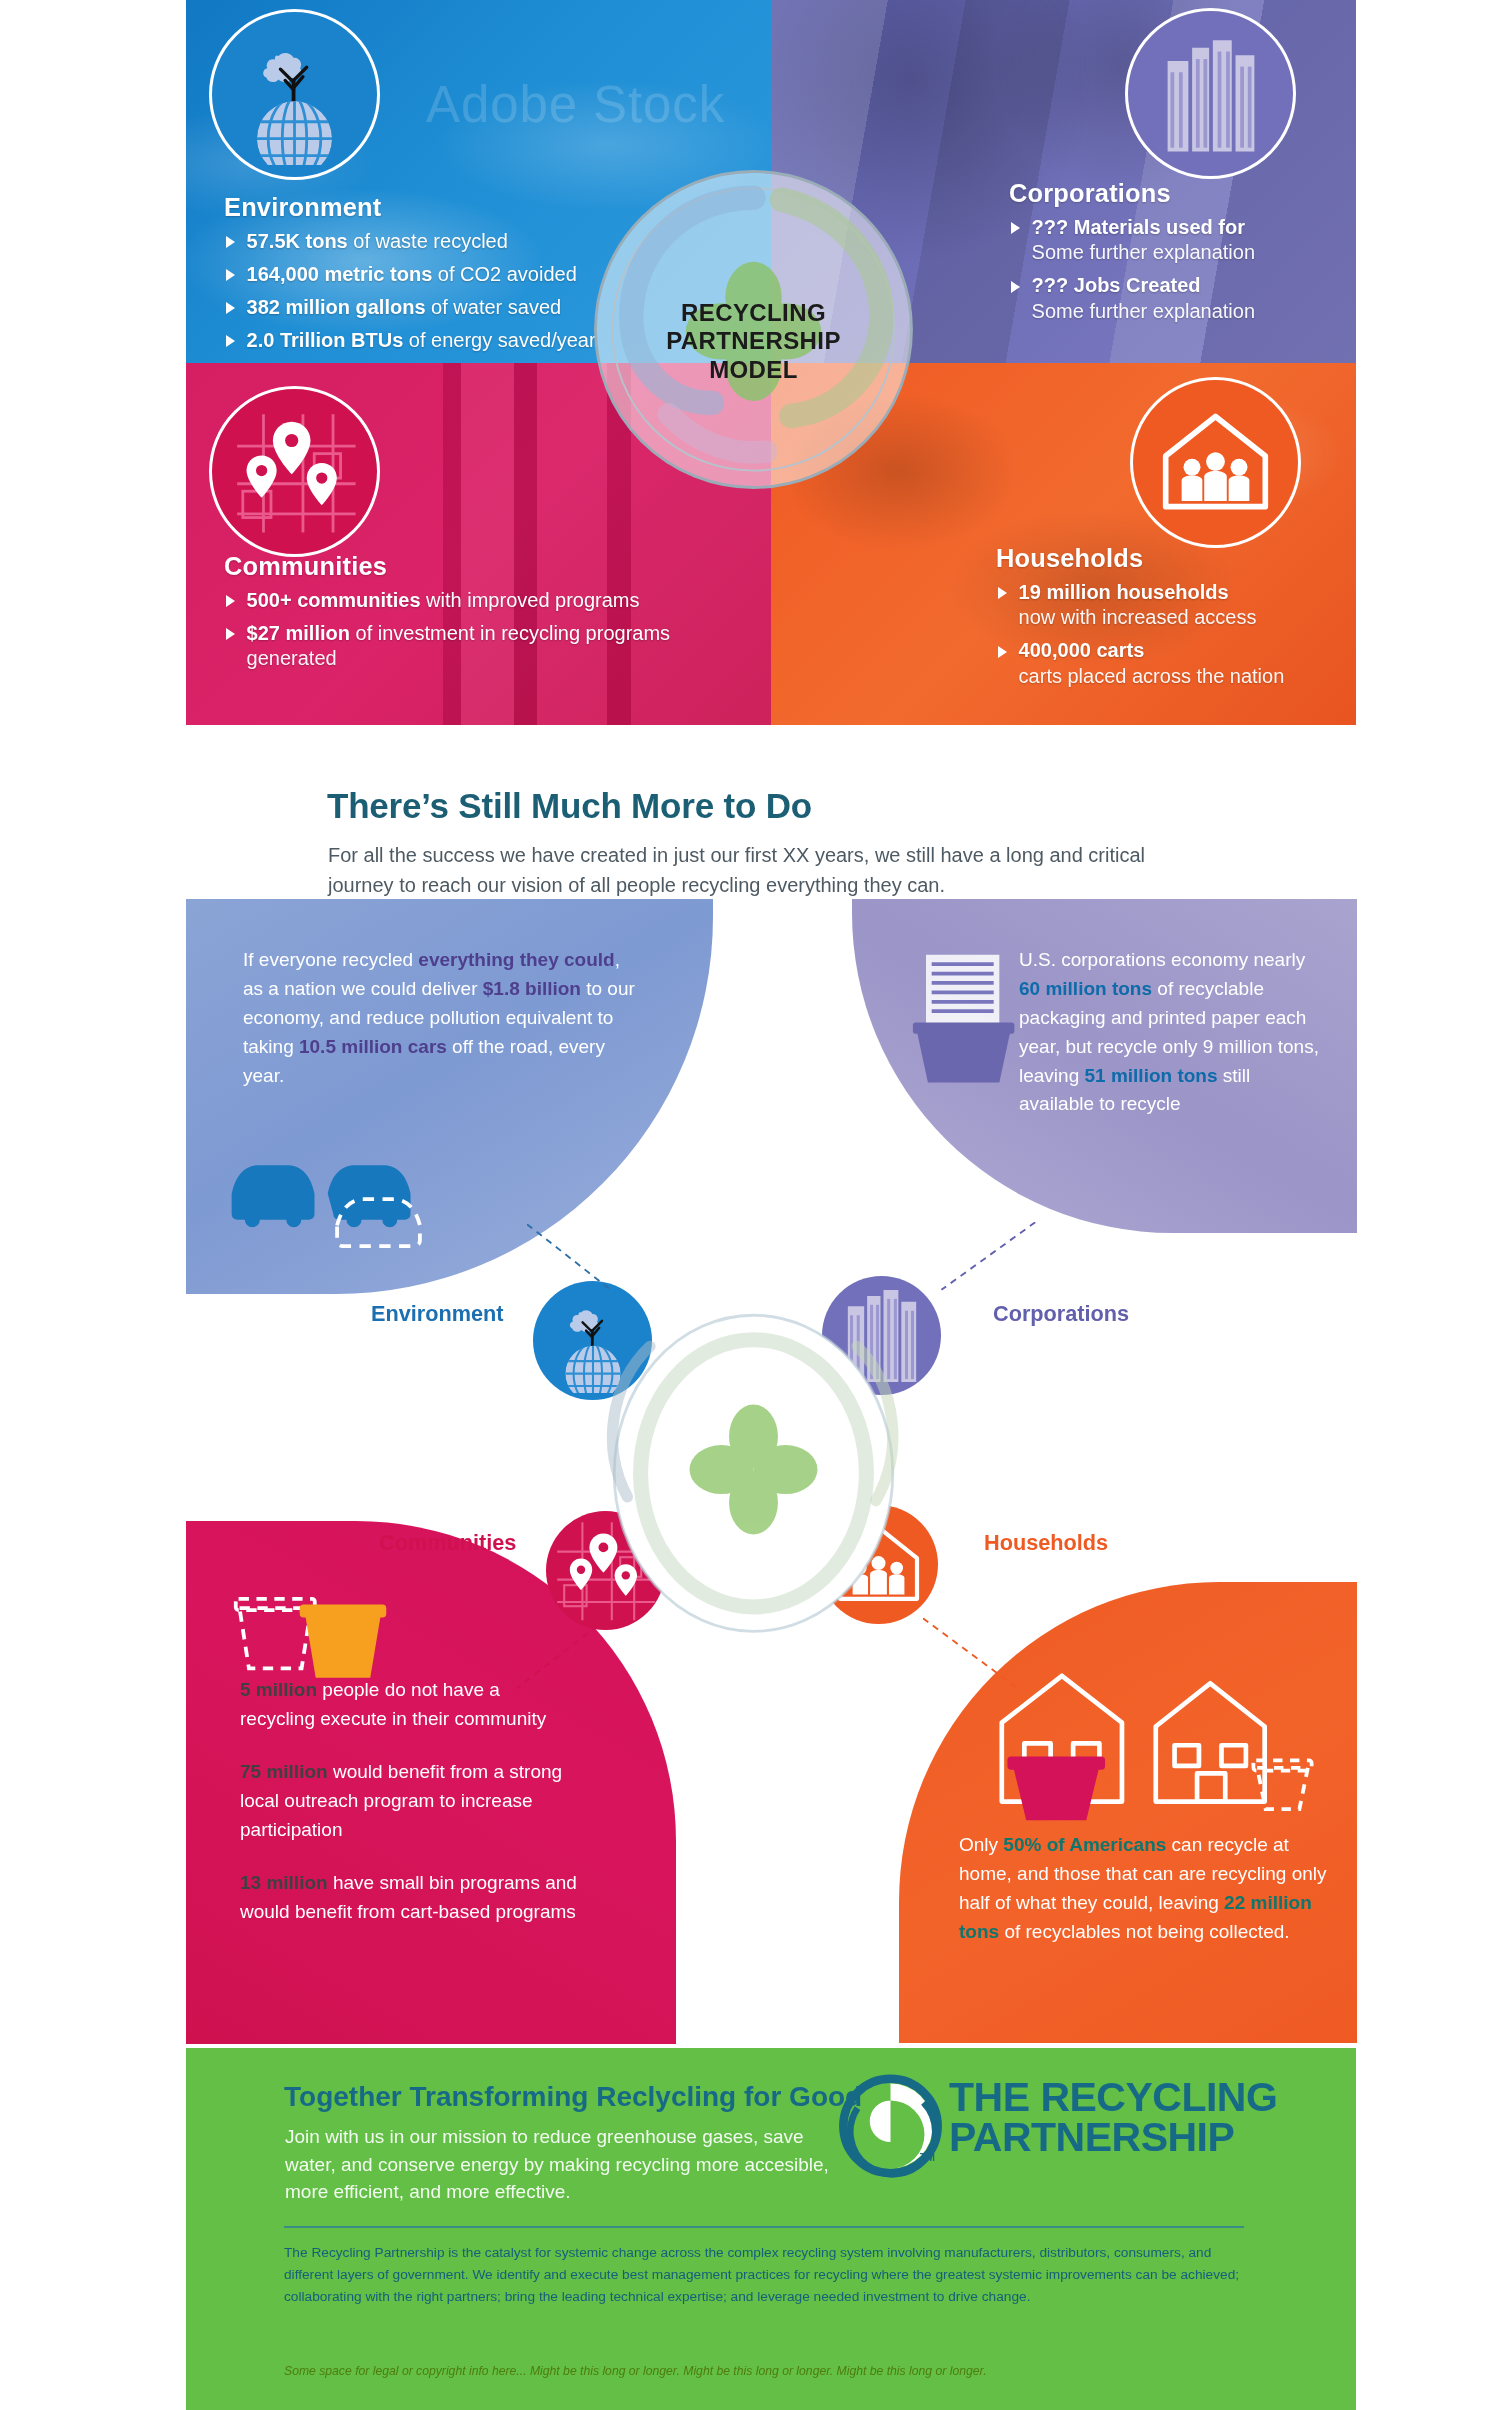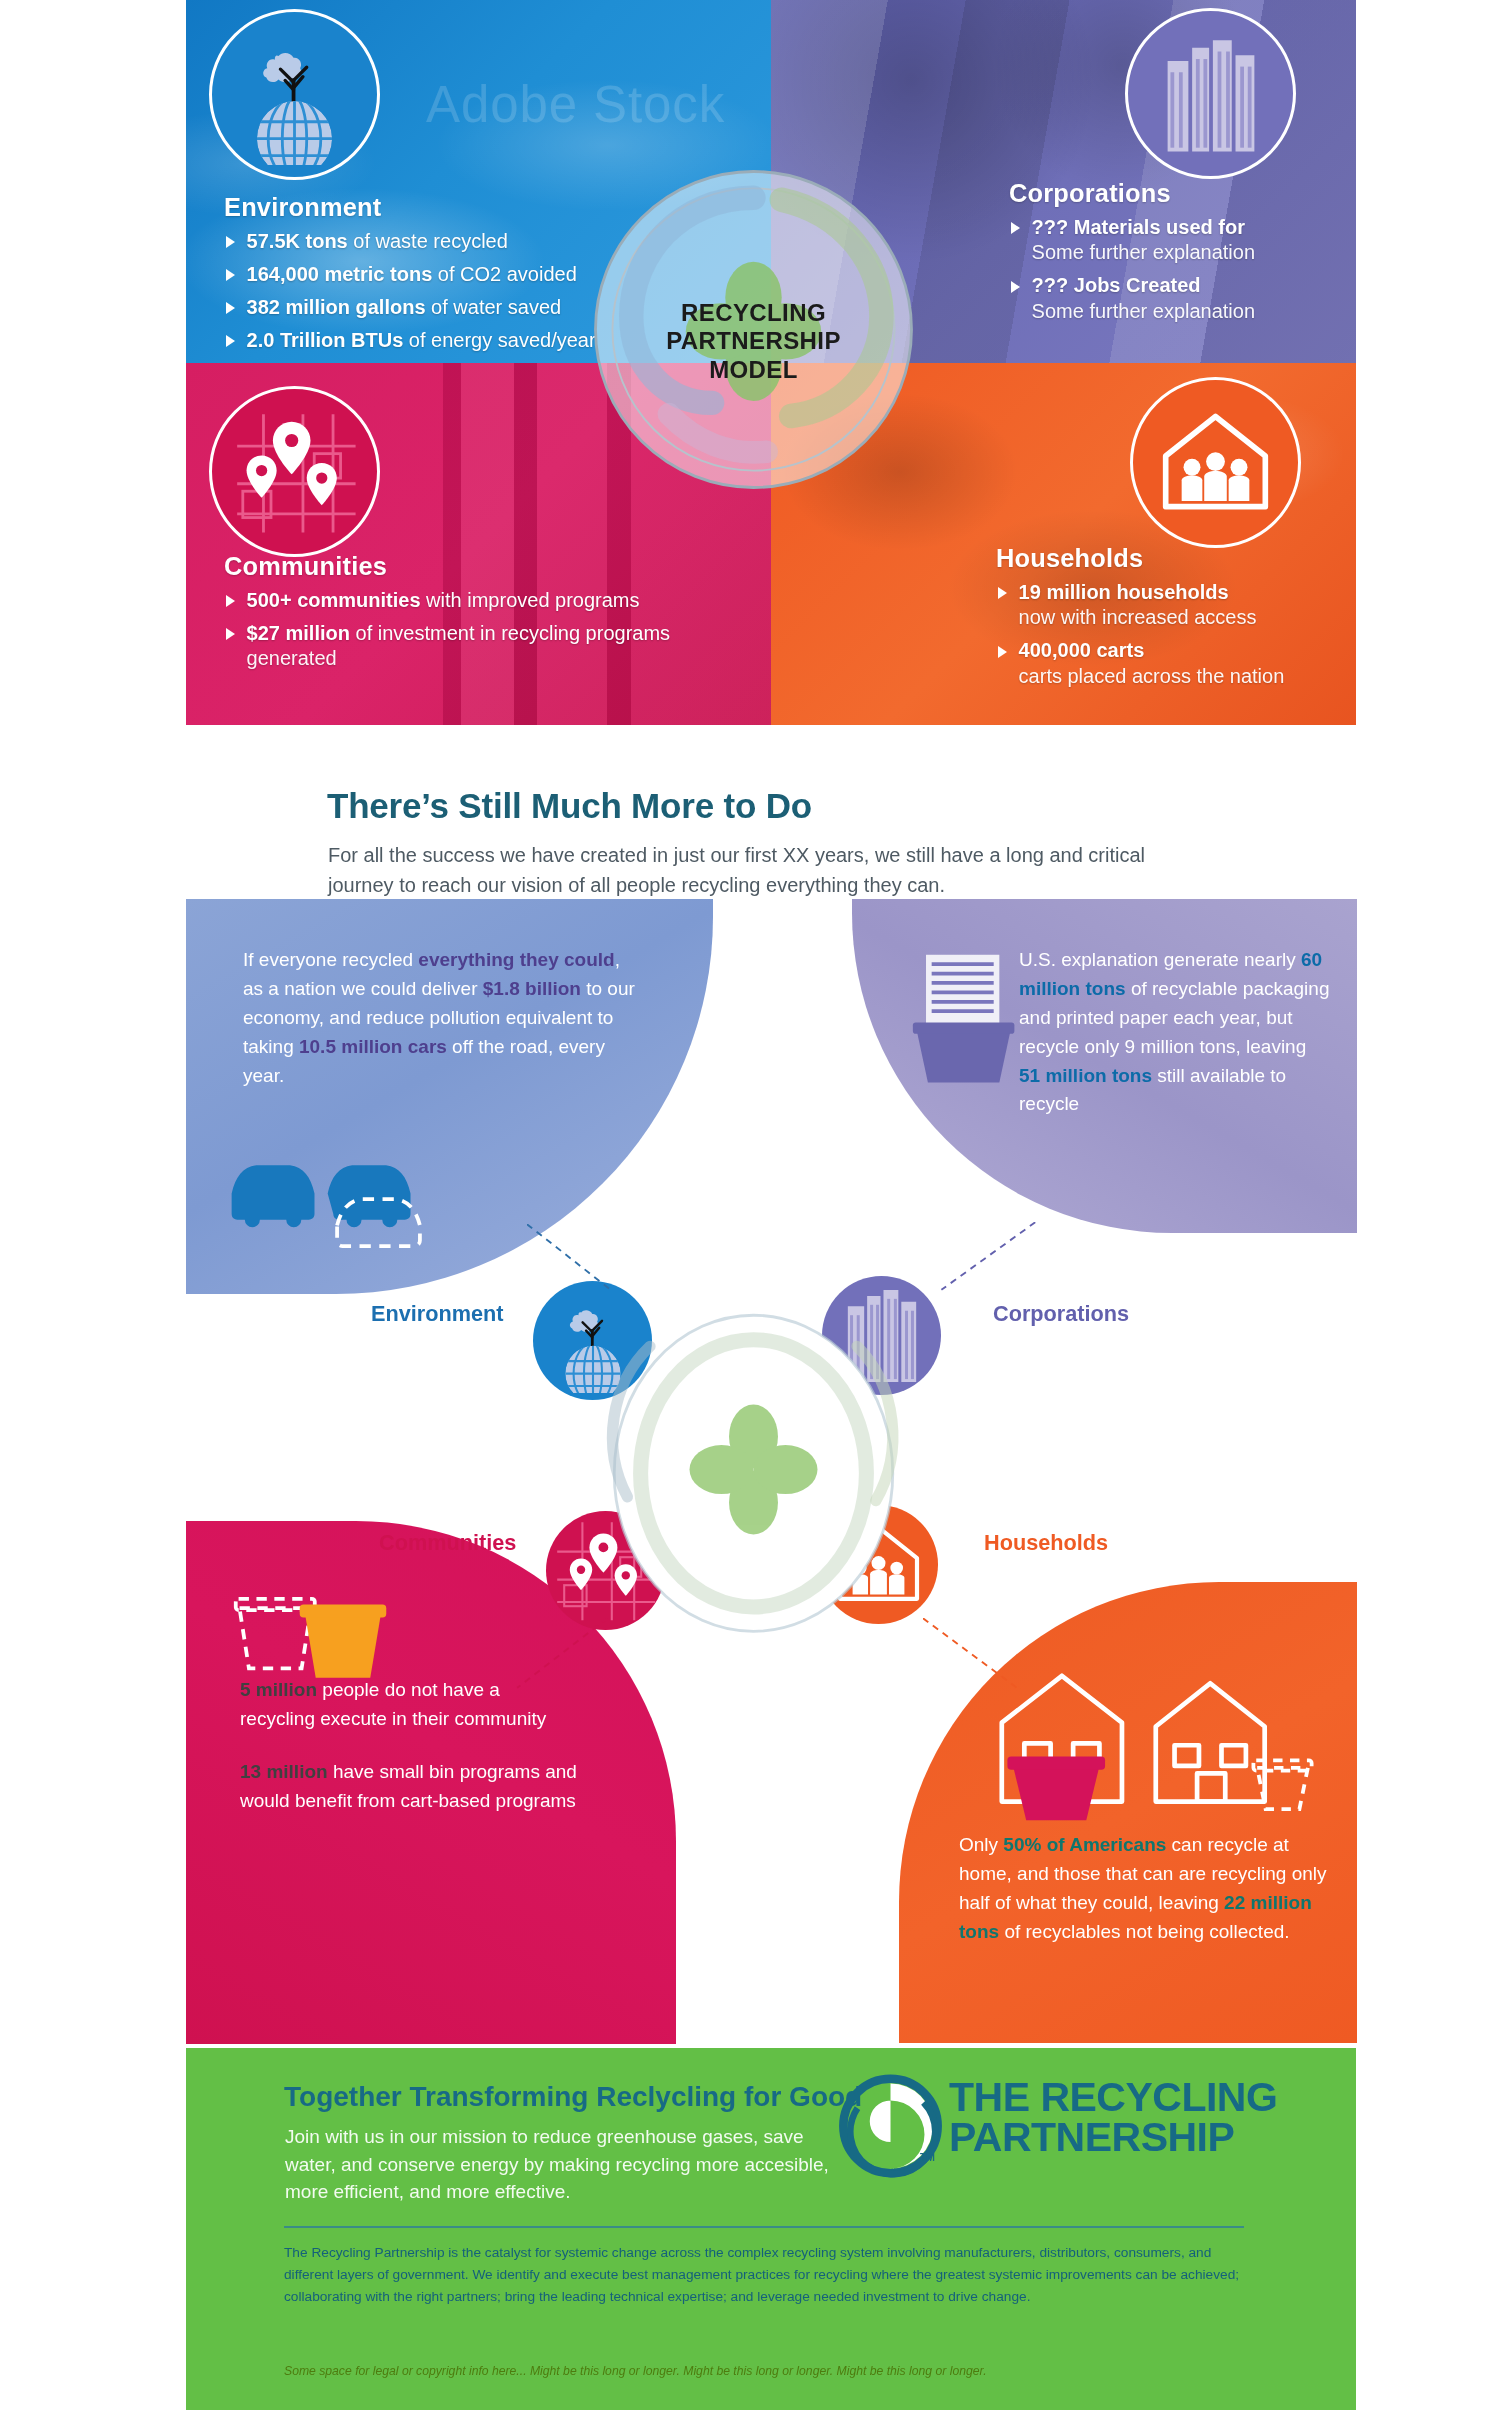--- a/index.html
+++ b/index.html
@@ -509,25 +509,26 @@
   </svg>
   <svg class="conn" style="left:923px; top:1618px;" width="122" height="85" viewBox="0 0 130 90">
     <line x1="0" y1="0" x2="100" y2="74" stroke="#ef5a23" stroke-width="2" stroke-dasharray="7 6"></line>
   </svg>
 
   <div class="btext t-env">
     <span>If everyone recycled </span><b>everything they could</b><span>, as a nation we could deliver </span><b>$1.8 billion</b><span> to our economy, and reduce pollution equivalent to taking </span><b>10.5 million cars</b><span> off the road, every year.</span>
   </div>
 
   <div class="btext t-corp">
-    <span>U.S. explanation generate nearly </span><b>60 million tons</b><span> of recyclable packaging and printed paper each year, but recycle only 9 million tons, leaving </span><b>51 million tons</b><span> still available to recycle</span>
+    <span>U.S. corporations economy nearly </span><b>60 million tons</b><span> of recyclable packaging and printed paper each year, but recycle only 9 million tons, leaving </span><b>51 million tons</b><span> still available to recycle</span>
   </div>
 
   <div class="btext t-comm">
     <p><span class="num">5 million</span><span> people do not have a recycling execute in their community</span></p>
+    <p><span class="num">75 million</span><span> would benefit from a strong local outreach program to increase participation</span></p>
     <p><span class="num">13 million</span><span> have small bin programs and would benefit from cart-based programs</span></p>
   </div>
 
   <div class="btext t-house">
     <span>Only </span><b>50% of Americans</b><span> can recycle at home, and those that can are recycling only half of what they could, leaving </span><b>22 million tons</b><span> of recyclables not being collected.</span>
   </div>
 
   <div class="footer"></div>
   <div class="f-title">Together Transforming Reclycling for Good</div>
   <div class="f-sub">Join with us in our mission to reduce greenhouse gases, save water, and conserve energy by making recycling more accesible, more efficient, and more effective.</div>

